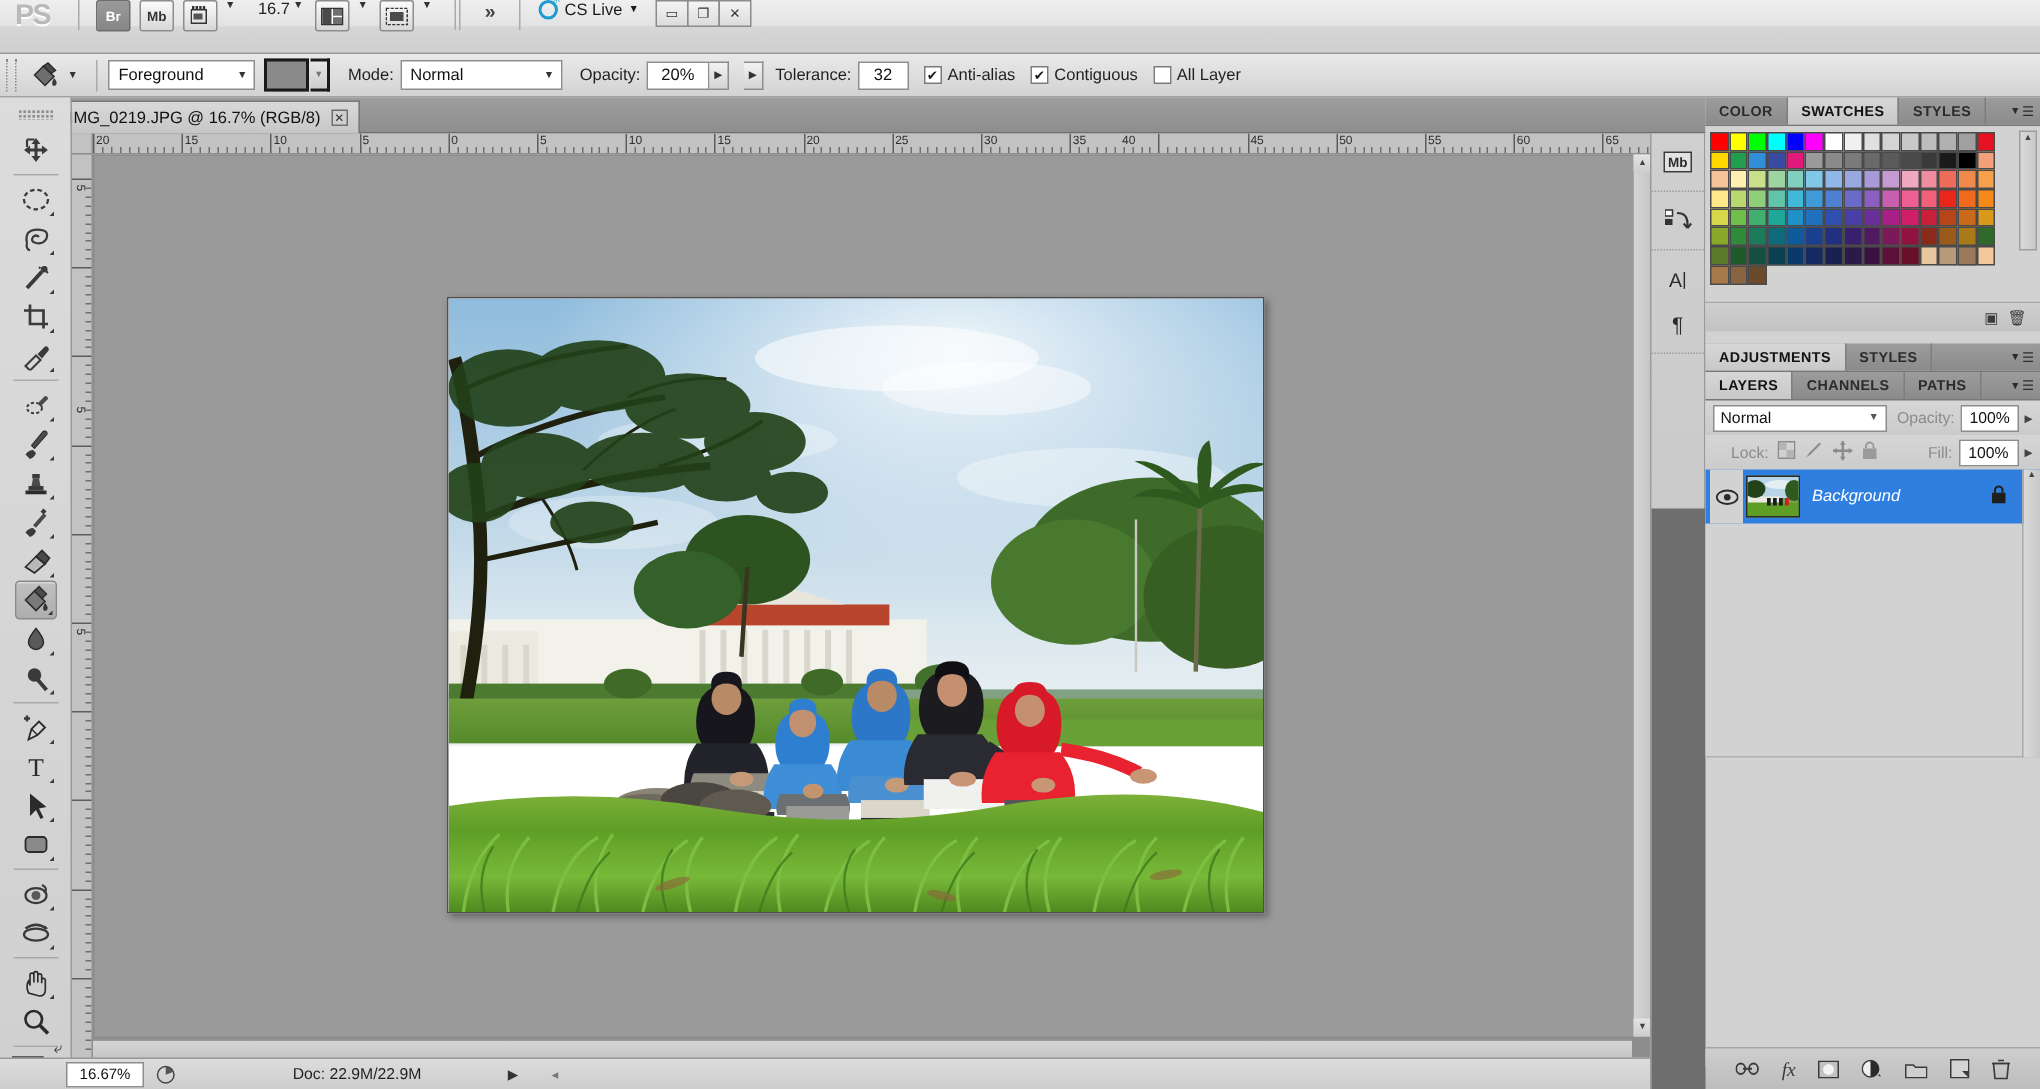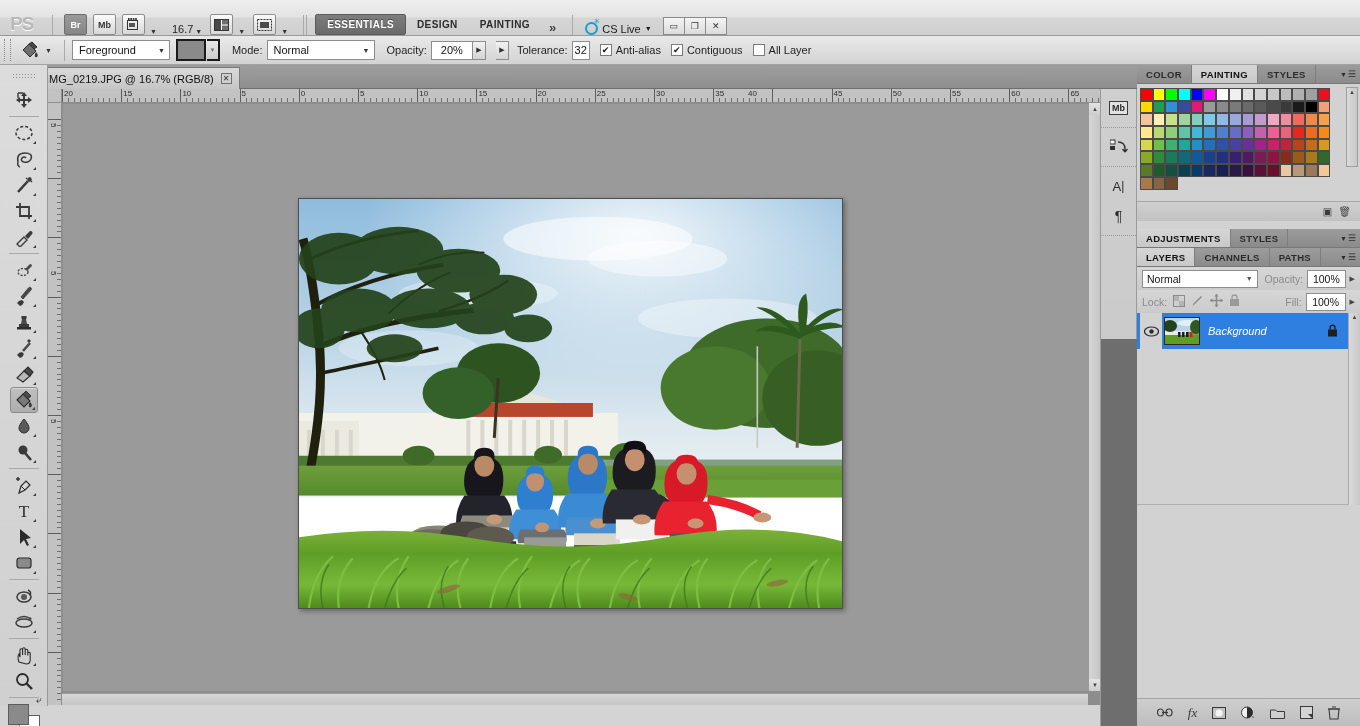--- a/index.html
+++ b/index.html
@@ -11,21 +11,21 @@
     overflow: hidden;
     -webkit-font-smoothing: antialiased;
   }
   .app { position: relative; width: 1360px; height: 726px; }
 
   
   .menubar {
     position: absolute; left: 0; top: 0; width: 1360px; height: 36px;
     background: linear-gradient(to bottom, #efefef 0%, #e3e3e3 48%, #d6d6d6 52%, #cfcfcf 100%);
     border-bottom: 1px solid #999;
-    display: flex; align-items: flex-end;
+    display: flex; align-items: flex-start;
   }
   .ps-logo {
     width: 34px; margin-left: 10px; font-size: 19px; font-weight: bold;
     color: #b9b9b9; letter-spacing: -1px; text-shadow: 0 1px 0 #fff;
   }
   .menu-item {
     padding: 4px 9px; font-size: 11.5px; color: #1a1a1a; cursor: default;
   }
   .mb-sep { width: 1px; height: 20px; background: #aaa; margin: 0 8px; }
   .icon-btn {
@@ -379,25 +379,20 @@
     <span class="caret">▼</span>
     <div class="icon-btn">
       <svg width="15" height="12" viewBox="0 0 15 12">
           <rect x="0.5" y="0.5" width="14" height="11" fill="none" stroke="#333" stroke-dasharray="2,1"></rect>
           <rect x="3" y="3" width="9" height="6" fill="#4a4a4a"></rect>
         </svg>
     </div>
     <span class="caret">▼</span>
     <div class="mb-sep" style="margin:0 6px 0 10px"></div>
     <div class="mb-sep" style="margin:0 8px 0 -4px"></div>
-    <div id="ws-items" style="display:flex;align-items:center">
-        <div class="wsbtn active">ESSENTIALS</div>
-        <div class="wsbtn">DESIGN</div>
-        <div class="wsbtn">PAINTING</div>
-      </div>
     <span class="chev2">»</span>
     <div class="mb-sep"></div>
     <div class="cslive">
       <span class="cs-o"></span>
       <span>CS Live</span>
       <span style="font-size:7px">▼</span>
     </div>
     <div style="display:flex;margin-left:8px;margin-right:6px">
       <span class="winbtn">▭</span>
       <span class="winbtn">❐</span>
@@ -425,21 +420,21 @@
     <span class="opt-label" style="margin-left:12px">Mode:</span>
     <div class="sel" style="width:108px">
       <span>Normal</span>
       <span class="dd">▼</span>
     </div>
     <span class="opt-label" style="margin-left:12px">Opacity:</span>
     <div class="numfield">20%</div>
     <div class="spin">▶</div>
     <span class="spin" style="margin-left:10px">▶</span>
     <span class="opt-label" style="margin-left:8px">Tolerance:</span>
-    <div class="numfield" style="width:18px">32</div>
+    <div class="numfield" style="width:34px">32</div>
     <div class="cbwrap">
       <span class="cbx">✔</span>
       <span>Anti-alias</span>
     </div>
     <div class="cbwrap">
       <span class="cbx">✔</span>
       <span>Contiguous</span>
     </div>
     <div class="cbwrap">
       <span class="cbx"></span>
@@ -1139,20 +1134,32 @@
       </div>
     </div>
 
     <div class="scroll-v">
       <div class="sb-arrow" style="top:0;left:0">▲</div>
       <div class="sb-arrow" style="bottom:0;left:0">▼</div>
     </div>
     <div class="scroll-h"></div>
   </div>
 
+  <div class="statusbar">
+    <div class="zoombox">16.67%</div>
+    <div class="sb-icon">
+      <svg width="13" height="13" viewBox="0 0 13 13">
+          <circle cx="6.5" cy="6.5" r="5.5" fill="none" stroke="#444"></circle>
+          <path d="M6.5 6.5 L6.5 1 A5.5 5.5 0 0 1 11.3 4.6 Z" fill="#555"></path>
+        </svg>
+    </div>
+    <div class="docinfo">Doc: 22.9M/22.9M</div>
+    <div class="sb-icon">▶</div>
+    <div class="sb-icon" style="margin-left:12px;color:#777">◂</div>
+  </div>
 
   <div class="icondock">
     <div class="dock-group">
       <div class="dock-icon">
         <span style="border:1px solid #3b3b3b;padding:1px 2px;font-size:9px;font-weight:bold;background:#e2e2e2">Mb</span>
       </div>
     </div>
     <div class="dock-group">
       <div class="dock-icon">
         <svg width="18" height="16" viewBox="0 0 18 16">
@@ -1172,21 +1179,21 @@
       </div>
     </div>
     <div class="dock-fill"></div>
   </div>
 
   <div class="rightpanels">
 
     <div>
       <div class="panel-tabs" id="color-tabs">
         <div class="ptab">COLOR</div>
-          <div class="ptab active">PAINTING</div>
+          <div class="ptab active">SWATCHES</div>
           <div class="ptab">STYLES</div>
           <div class="pmenu">
           <span style="font-size:7px">▼</span>
             <span style="font-size:9px">☰</span>
         </div>
       </div>
       <div class="panel-body" style="height:117px">
         <div class="swgrid" id="swatch-grid">
             <div class="swcell" style="background: rgb(255, 0, 0);"></div>
             <div class="swcell" style="background: rgb(255, 255, 0);"></div>
@@ -1333,21 +1340,21 @@
         <div class="blendsel">
           <span>Normal</span>
           <span class="dd">▼</span>
         </div>
         <span class="dimlbl">Opacity:</span>
         <div class="opbox">100%</div>
         <span style="font-size:7px;color:#444;margin-left:4px">▶</span>
       </div>
 
       <div class="lrow">
-        <span class="dimlbl" style="margin-left:0">Lock:</span>
+        <span class="dimlbl" style="margin-left:12px">Lock:</span>
         <div class="lock-icons">
           <span>
             <svg width="12" height="12" viewBox="0 0 12 12">
                 <rect x="0.5" y="0.5" width="11" height="11" fill="none" stroke="#8b8b8b"></rect>
                 <rect x="1" y="1" width="5" height="5" fill="#b4b4b4"></rect>
                 <rect x="6" y="6" width="5" height="5" fill="#b4b4b4"></rect>
               </svg>
           </span>
           <span>
             <svg width="13" height="12" viewBox="0 0 13 12">

